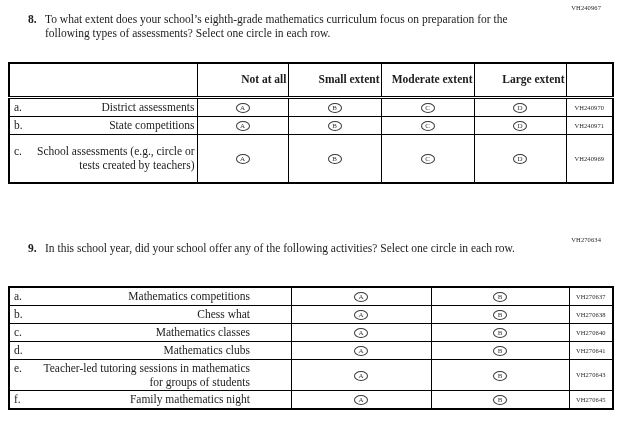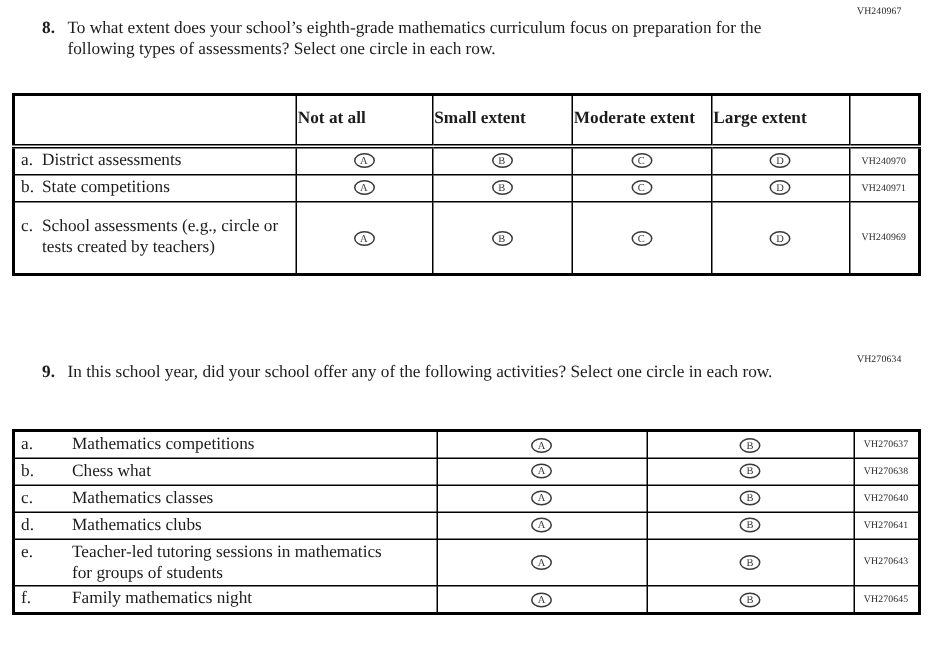--- a/index.html
+++ b/index.html
@@ -44,32 +44,32 @@
     border: 2px solid #000;
     font-size: 11.5px;
   }
   table.grid.q8 { top: 62px; }
   table.grid.q9 { top: 286px; }
 
   table.grid th, table.grid td { border: 1px solid #000; }
   table.grid th {
     border-bottom: 3px double #000;
     font-weight: bold;
-    text-align: left;
+    text-align: right;
     vertical-align: middle;
     line-height: 13px;
     padding: 2px 1px;
   }
   table.grid td { vertical-align: middle; }
 
   td.label-cell { padding: 1px 2px 1px 0; }
   .row-label { display: flex; line-height: 14px; }
   .prefix { width: 18px; flex: none; padding-left: 4px; }
-  .lbl { flex: 1; }
-  table.grid.q9 .lbl { max-width: 222px; margin-left: 20px; }
+  .lbl { flex: 1; text-align: right; }
+  table.grid.q9 .lbl { max-width: 222px; }
 
   td.opt-cell { text-align: center; }
   .oval {
     display: inline-block;
     width: 14px; height: 10px;
     border: 1px solid #3a3a3a;
     border-radius: 50%;
     font-size: 7px;
     line-height: 9px;
     text-align: center;

